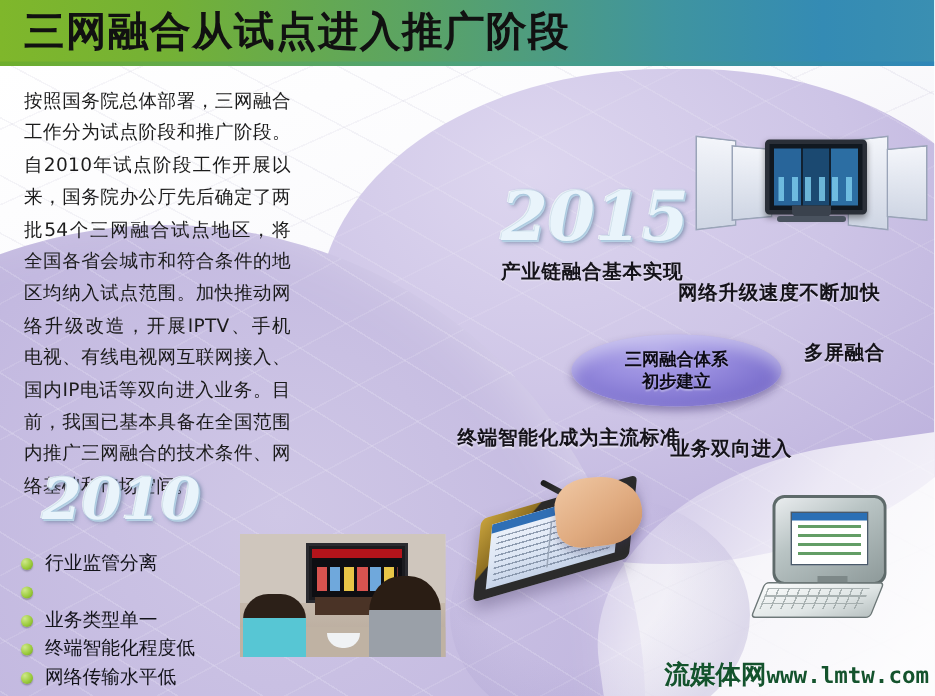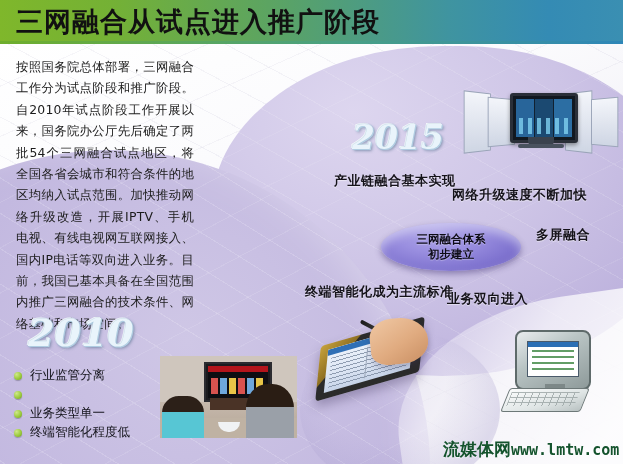--- a/index.html
+++ b/index.html
@@ -49,21 +49,21 @@
 
   
   .paragraph{position:absolute;left:16px;top:56px;width:178px;
     font-size:12.4px;line-height:21.4px;color:#1b1b1b;text-align:justify;
     font-family:"DejaVu Sans","Liberation Sans",sans-serif;letter-spacing:.2px;}
 
   
   .year{position:absolute;font-style:italic;font-weight:bold;
     font-family:"DejaVu Serif","Liberation Serif",serif;color:#e9f4fb;
     text-shadow:0 0 2px #8fb4cf, 1px 1px 0 #bcd6e8, 2px 2px 3px rgba(70,100,130,.55), -1px -1px 0 #ffffff;}
-  .year-2015{left:352px;top:118px;font-size:33px;}
+  .year-2015{left:334px;top:118px;font-size:45px;}
   .year-2010{left:28px;top:310px;font-size:38px;}
 
   
   .callout{position:absolute;font-weight:bold;font-size:13px;color:#15131a;white-space:nowrap;
     text-shadow:0 1px 1px rgba(255,255,255,.55);letter-spacing:.5px;}
   .c-chain {left:334px;top:172px;}
   .c-speed {left:452px;top:186px;}
   .c-reg   {left:262px;top:227px;}
   .c-multi {left:536px;top:226px;}
   .c-term  {left:305px;top:283px;}
@@ -244,20 +244,24 @@
       <span class="bullet-dot"></span>
     </div>
     <div class="bullet-row">
       <span class="bullet-dot"></span>
       <span class="bullet-txt">业务类型单一</span>
     </div>
     <div class="bullet-row">
       <span class="bullet-dot"></span>
       <span class="bullet-txt">终端智能化程度低</span>
     </div>
+    <div class="bullet-row">
+      <span class="bullet-dot"></span>
+      <span class="bullet-txt">网络传输水平低</span>
+    </div>
   </div>
 
   <div class="fampic">
     <div class="wall"></div>
     <div class="tv">
       <div class="tvui">
         <div class="tvbar"></div>
         <div class="tiles"></div>
       </div>
     </div>

